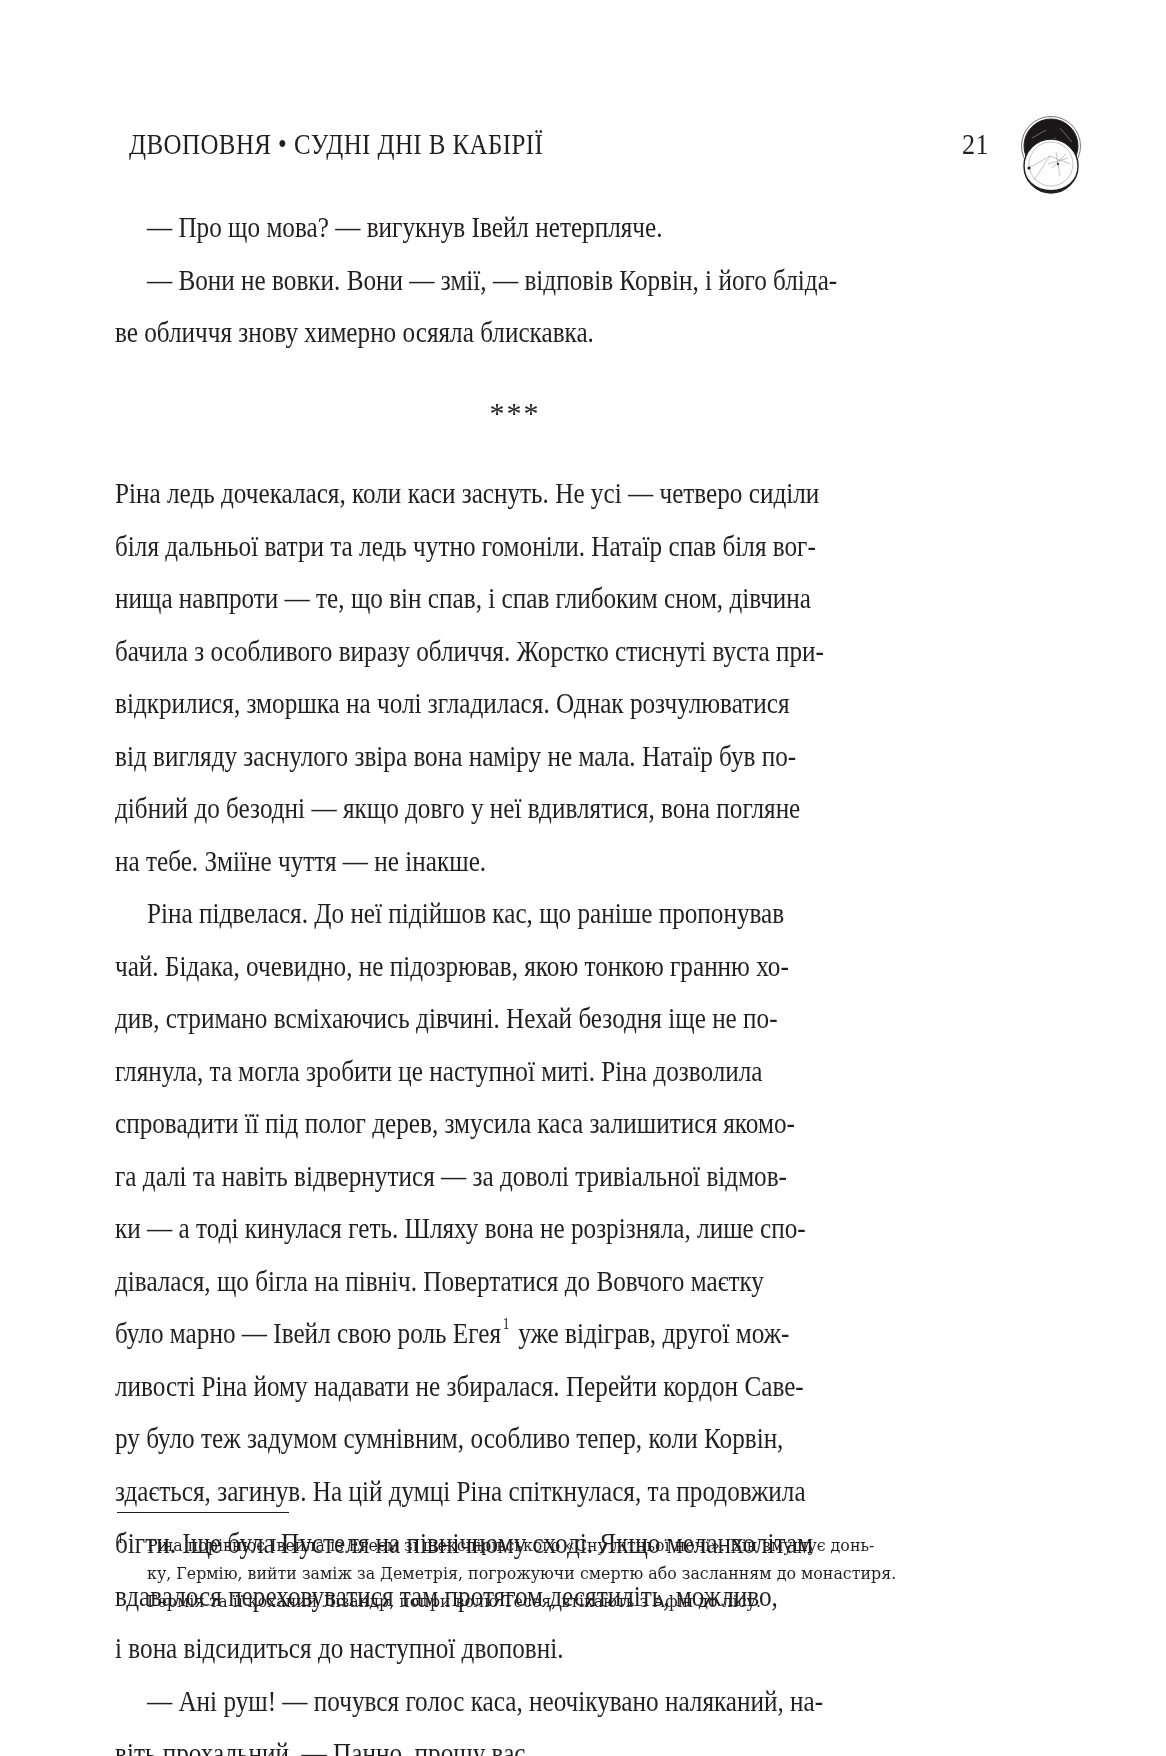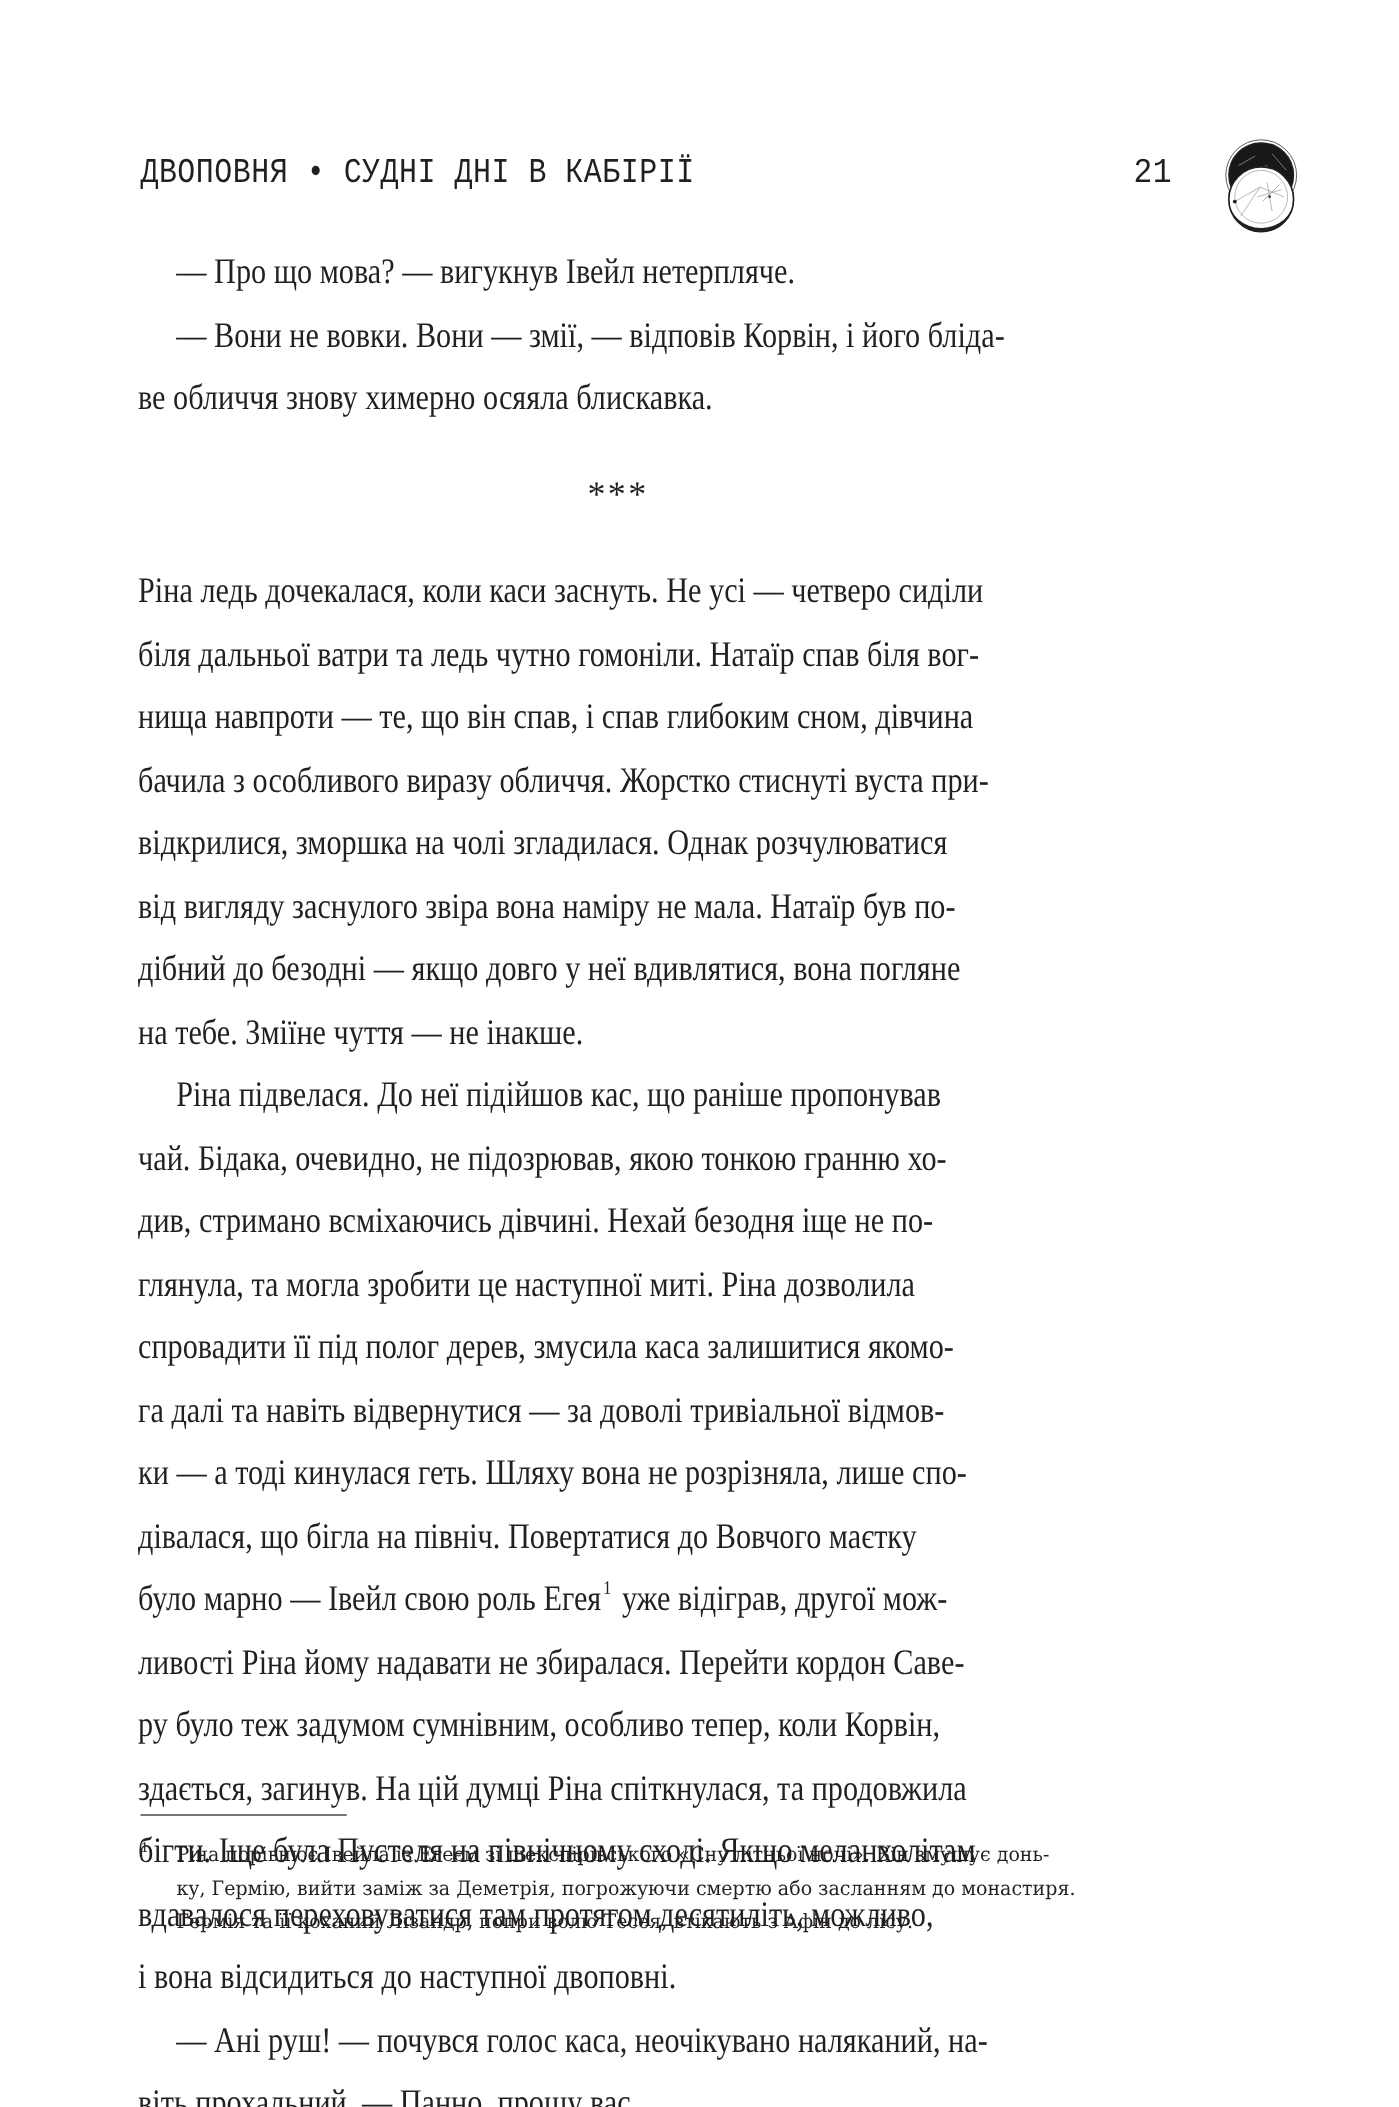--- a/index.html
+++ b/index.html
@@ -11,27 +11,27 @@
       width: 1166px;
       height: 1756px;
       position: relative;
       overflow: hidden;
       color: #231f20;
       font-family: "Liberation Serif", "DejaVu Serif", serif;
     }
     .header {
       position: absolute;
       top: 128px;
-      left: 117px;
+      left: 129px;
       width: 860px;
       height: 40px;
       display: flex;
       justify-content: space-between;
       align-items: baseline;
-      font-family: Liberation Mono, monospace;
+      font-family: Liberation Serif, serif;
       font-size: 29px;
       letter-spacing: 0.5px;
       color: #231f20;
     }
     .running-title {
       transform: scaleX(0.86);
       transform-origin: left center;
       white-space: nowrap;
     }
     .page-number {

